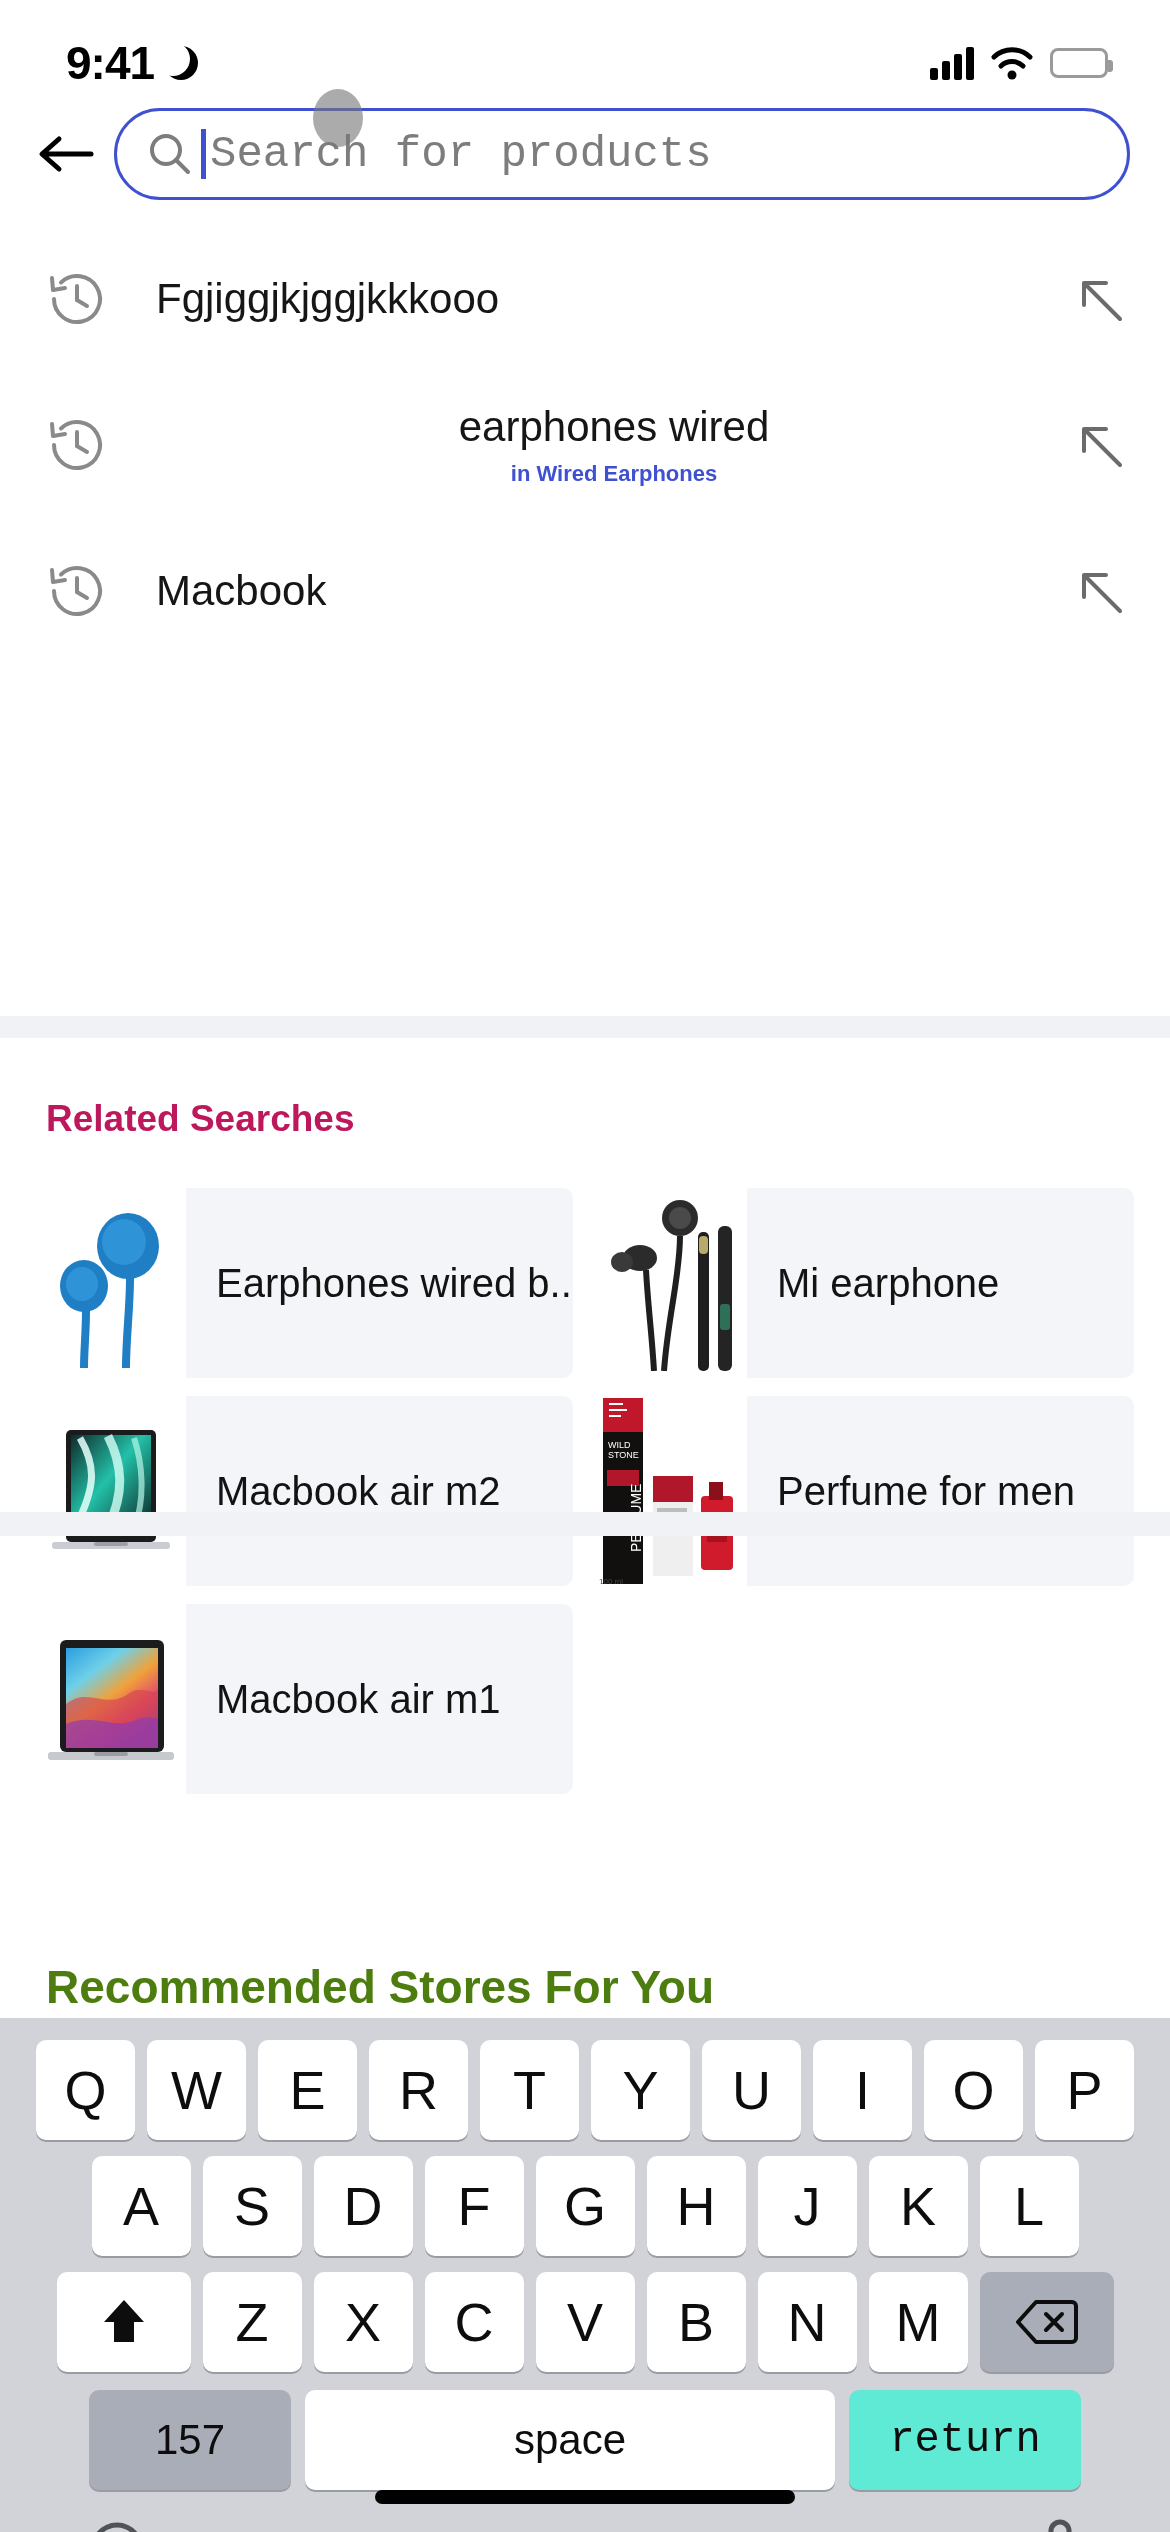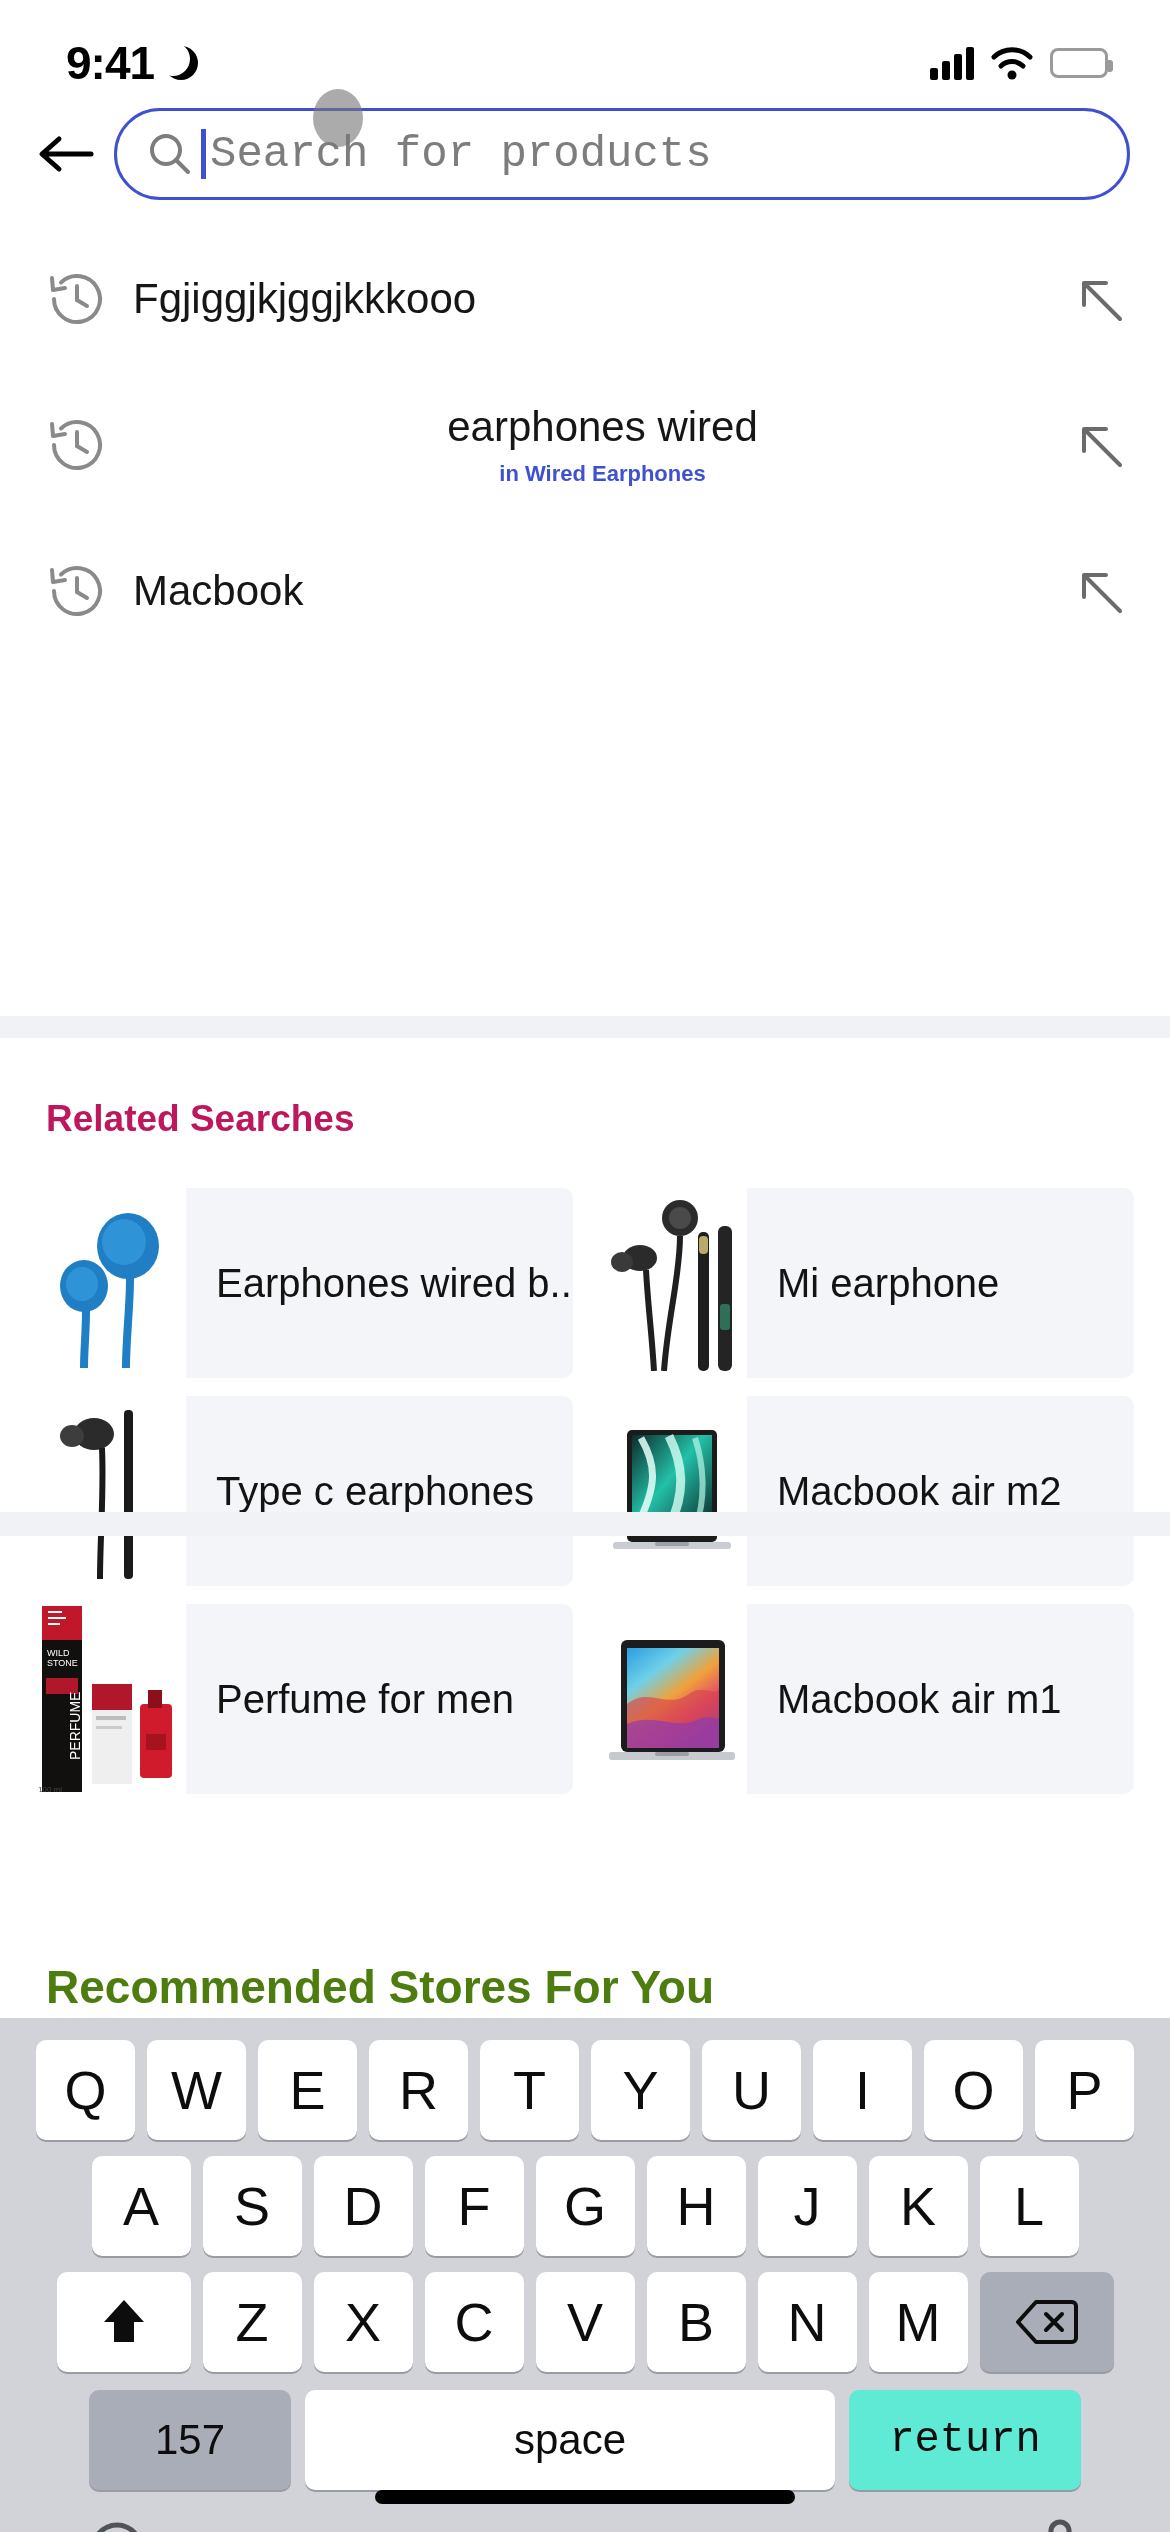--- a/index.html
+++ b/index.html
@@ -69,21 +69,21 @@
     background: rgba(120,120,120,0.62);
   }
 
   
   .recent-list { position: absolute; top: 226px; left: 0; width: 1170px; }
   .recent-row {
     display: flex; align-items: center; height: 146px; padding: 0 42px 0 44px;
   }
   .recent-row.tall { height: 146px; text-align: center; }
   .hist-icon { width: 66px; height: 66px; flex: 0 0 auto; }
-  .recent-text { flex: 1; margin-left: 23px; }
+  .recent-text { flex: 1; margin-left: 46px; }
   .recent-title { font-size: 42px; color: #161616; line-height: 1.12; }
   .recent-sub { font-size: 22px; color: #3f51d1; font-weight: bold; margin-top: 10px; }
   .arrow-ne { width: 56px; height: 56px; flex: 0 0 auto; }
 
   .band { position: absolute; left: 0; width: 1170px; background: #f1f2f6; }
 
   
   .related-head {
     position: absolute; left: 46px; top: 1098px;
     font-size: 37px; font-weight: bold; color: #be185d;
@@ -277,31 +277,20 @@
           <path d="M44 74 C46 110 50 140 52 175" stroke="#1f1f1f" stroke-width="6" fill="none"></path>
           <rect x="96" y="36" width="11" height="139" rx="5" fill="#1f1f1f"></rect>
           <rect x="116" y="30" width="14" height="145" rx="6" fill="#242424"></rect>
           <rect x="118" y="108" width="10" height="26" rx="3" fill="#2f6e57"></rect>
           <rect x="97" y="40" width="9" height="18" rx="4" fill="#b9a96a"></rect>
         </svg>
       </div>
       <div class="tile-label">Mi earphone</div>
     </div>
 
-    <div class="tile">
-      <div class="tile-thumb">
-        <svg width="130" height="175" viewBox="0 0 130 175">
-          <ellipse cx="48" cy="30" rx="20" ry="16" fill="#2b2b2b"></ellipse>
-          <ellipse cx="26" cy="32" rx="12" ry="11" fill="#3d3d3d"></ellipse>
-          <path d="M56 44 C58 90 54 135 54 175" stroke="#1a1a1a" stroke-width="6" fill="none"></path>
-          <rect x="78" y="6" width="9" height="169" rx="4" fill="#1a1a1a"></rect>
-        </svg>
-      </div>
-      <div class="tile-label">Type c earphones</div>
-    </div>
 
     <div class="tile">
       <div class="tile-thumb">
         <svg width="150" height="150" viewBox="0 0 150 150">
           <defs>
             <linearGradient id="tealwp" x1="0" y1="0" x2="1" y2="1">
               <stop offset="0%" stop-color="#0d2b2a"></stop>
               <stop offset="45%" stop-color="#23c0a8"></stop>
               <stop offset="100%" stop-color="#0a1c1c"></stop>
             </linearGradient>

